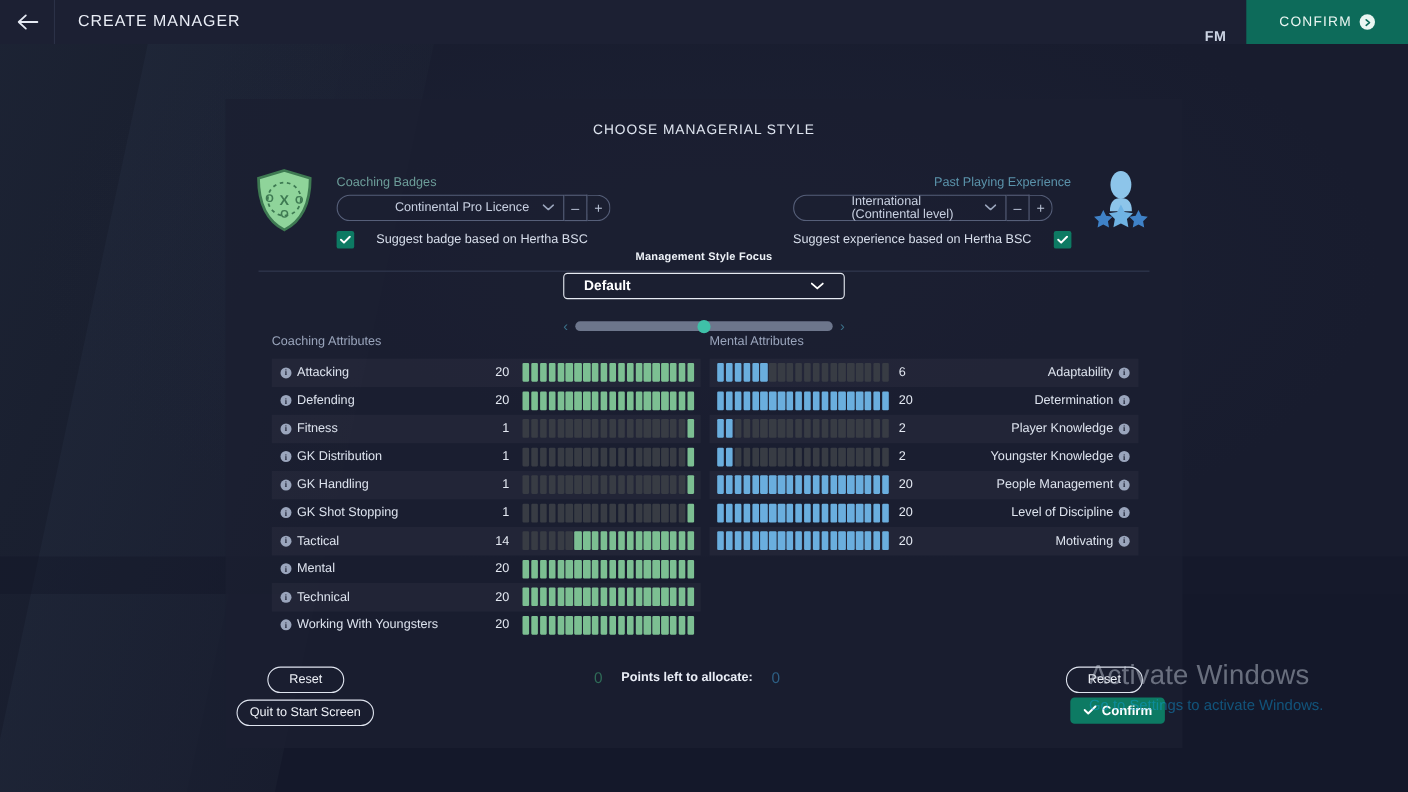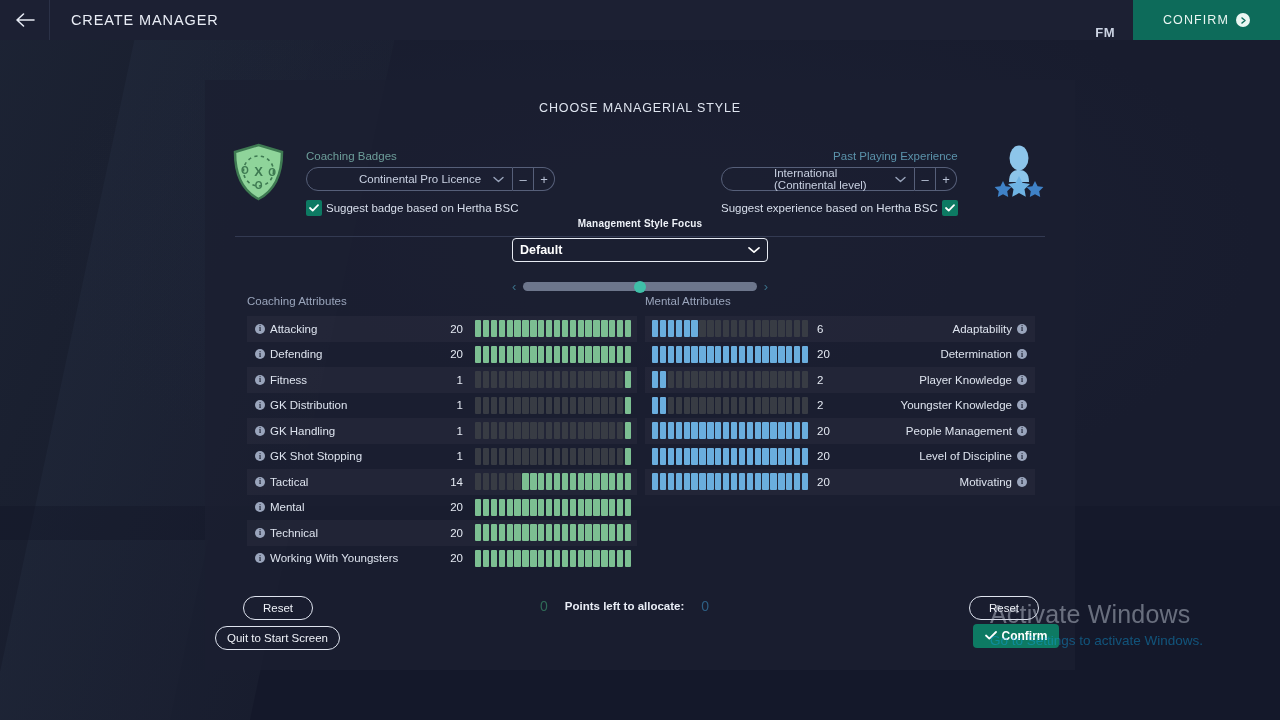--- a/index.html
+++ b/index.html
@@ -51,21 +51,21 @@
     font-size: 12.5px; letter-spacing: 1.1px; cursor:pointer;
   }
   .confirm-top .arrow-circle {
     width:14px; height:14px; border-radius:50%; background:#eaf6f2;
     display:flex; align-items:center; justify-content:center;
   }
   .confirm-top .arrow-circle svg { display:block; }
 
   
   .panel {
-    position:absolute; left:205px; top:80px; width:870px; height:590px;
+    position:absolute; left:205px; top:90px; width:870px; height:590px;
     background: rgba(27,31,49,.78); z-index: 10;
   }
   .panel-title {
     text-align:center; font-size:12.5px; letter-spacing:.85px; color:#dfe5f0;
     padding-top:21px;
   }
 
   
   .sel-row { position:relative; height:92px; margin-top:5px; }
   .badge-icon { position:absolute; left:27px; top:23px; }
@@ -86,36 +86,36 @@
   .sel-box.right { width:194px; border-radius:12px 0 0 12px; }
   .sel-box span { font-size:11.5px; color:#c9d1e2;margin-left:44px; }
   .sel-box .chev { margin-left:auto; }
   .step-btn {
     width:21px; height:24px; border:1px solid #565f79; border-left:none;
     display:flex; align-items:center; justify-content:center;
     font-size:13px; color:#bac3d6; cursor:pointer; background:transparent;
   }
   .step-btn.last { border-radius:0 12px 12px 0; }
 
-  .sug-row { display:flex; align-items:center; margin-top:9px; gap:4px; }
+  .sug-row { display:flex; align-items:center; margin-top:9px; gap:20px; }
   .sug-row.right { justify-content:flex-end; }
   .chk {
     width:16px; height:16px; background:#0d7a63; border-radius:2px;
     display:flex; align-items:center; justify-content:center; cursor:pointer; flex:none;
   }
   .sug-row span { font-size:11.5px; color:#d8dfec; }
 
   .divider { position:absolute; left:30px; top:116px; width:810px; height:1px; background:#333a52; }
 
   
   .msf { margin-top:6px; text-align:center; }
   .msf-title { font-size:10px; font-weight:bold; color:#eef2f8; letter-spacing:.2px;text-align:center; }
   .msf-select {
     width:256px; height:24px; margin:9px auto 0; border:1px solid #e7ebf3; border-radius:4px;
-    display:flex; align-items:center; padding:0 7px; cursor:pointer;
+    display:flex; align-items:center; padding:0 18px; cursor:pointer;
   }
   .msf-select span { font-size:12.5px; font-weight:bold; color:#ffffff; }
   .msf-select .chev { margin-left:auto; }
 
   .slider-wrap {
     width:256px; margin:18px auto 0; display:flex; align-items:center; gap:7px;
   }
   .slider-track {
     flex:1; height:9px; border-radius:5px; background:#6d768c; position:relative; cursor:pointer;
   }

